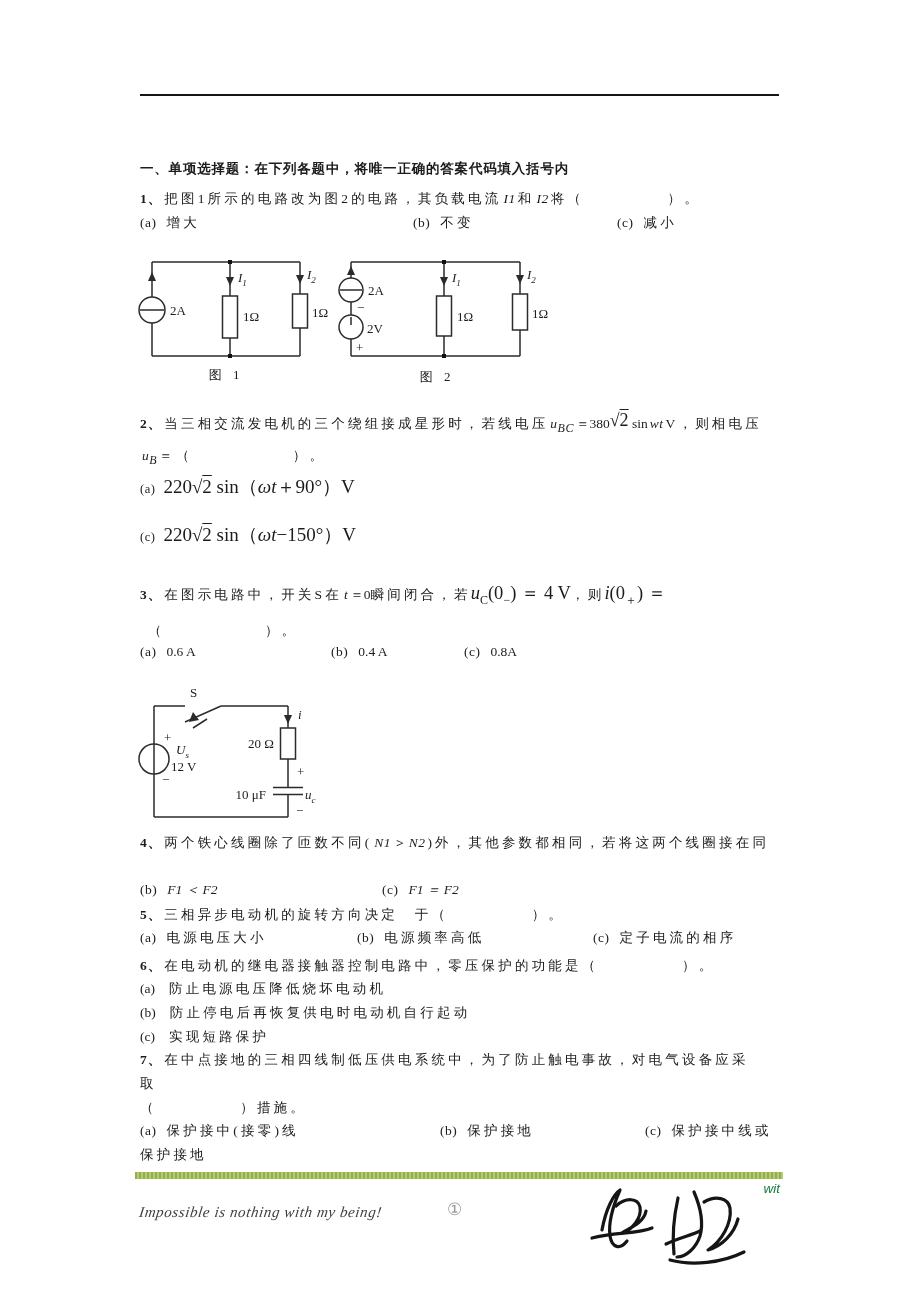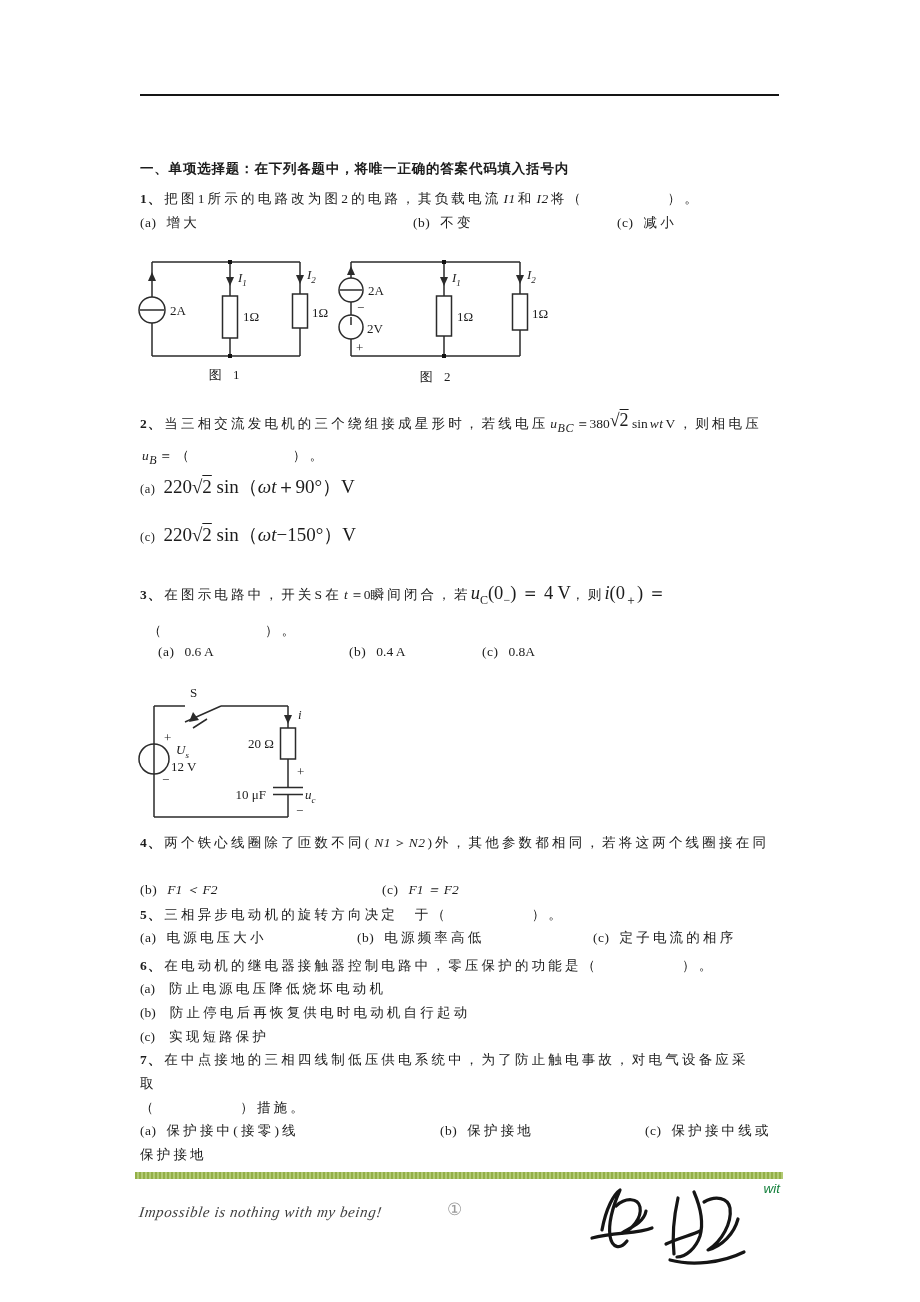--- a/index.html
+++ b/index.html
@@ -14,21 +14,21 @@
            font-size:13.5px;letter-spacing:0.8px;white-space:nowrap;}
   .line{position:absolute;left:140px;font-size:13.5px;line-height:21px;white-space:nowrap;}
   .spread{letter-spacing:3.2px;}
   .qno{font-weight:700;letter-spacing:1px;margin-right:2px;}
   .var{font-style:italic;font-family:"Liberation Serif",serif;letter-spacing:0.5px;padding:0 2px;}
   .opts{position:absolute;left:140px;display:grid;font-size:13.5px;line-height:20px;white-space:nowrap;}
   .opt .lbl{letter-spacing:0.5px;margin-right:10px;}
   .opt .txt{letter-spacing:3.2px;}
   .g1{grid-template-columns:273px 204px 1fr;}
   .g2{grid-template-columns:398px 1fr;}
-  .g3{grid-template-columns:191px 133px 1fr;margin-left:18px;}
+  .g3{grid-template-columns:191px 133px 1fr;}
   .g4{grid-template-columns:242px 334px 1fr;}
   .g5{grid-template-columns:217px 236px 1fr;}
   .g7{grid-template-columns:300px 205px 1fr;}
   .math{font-size:19px;line-height:30px;}
   .math .lbl{font-size:12.5px;margin-right:8px;}
   .rad{text-decoration:overline;}
   .bigrad{font-size:18px;vertical-align:2px;}
   sub{font-size:12px;margin-top:14px;}
   .mathbit{font-size:18.5px;}
   

